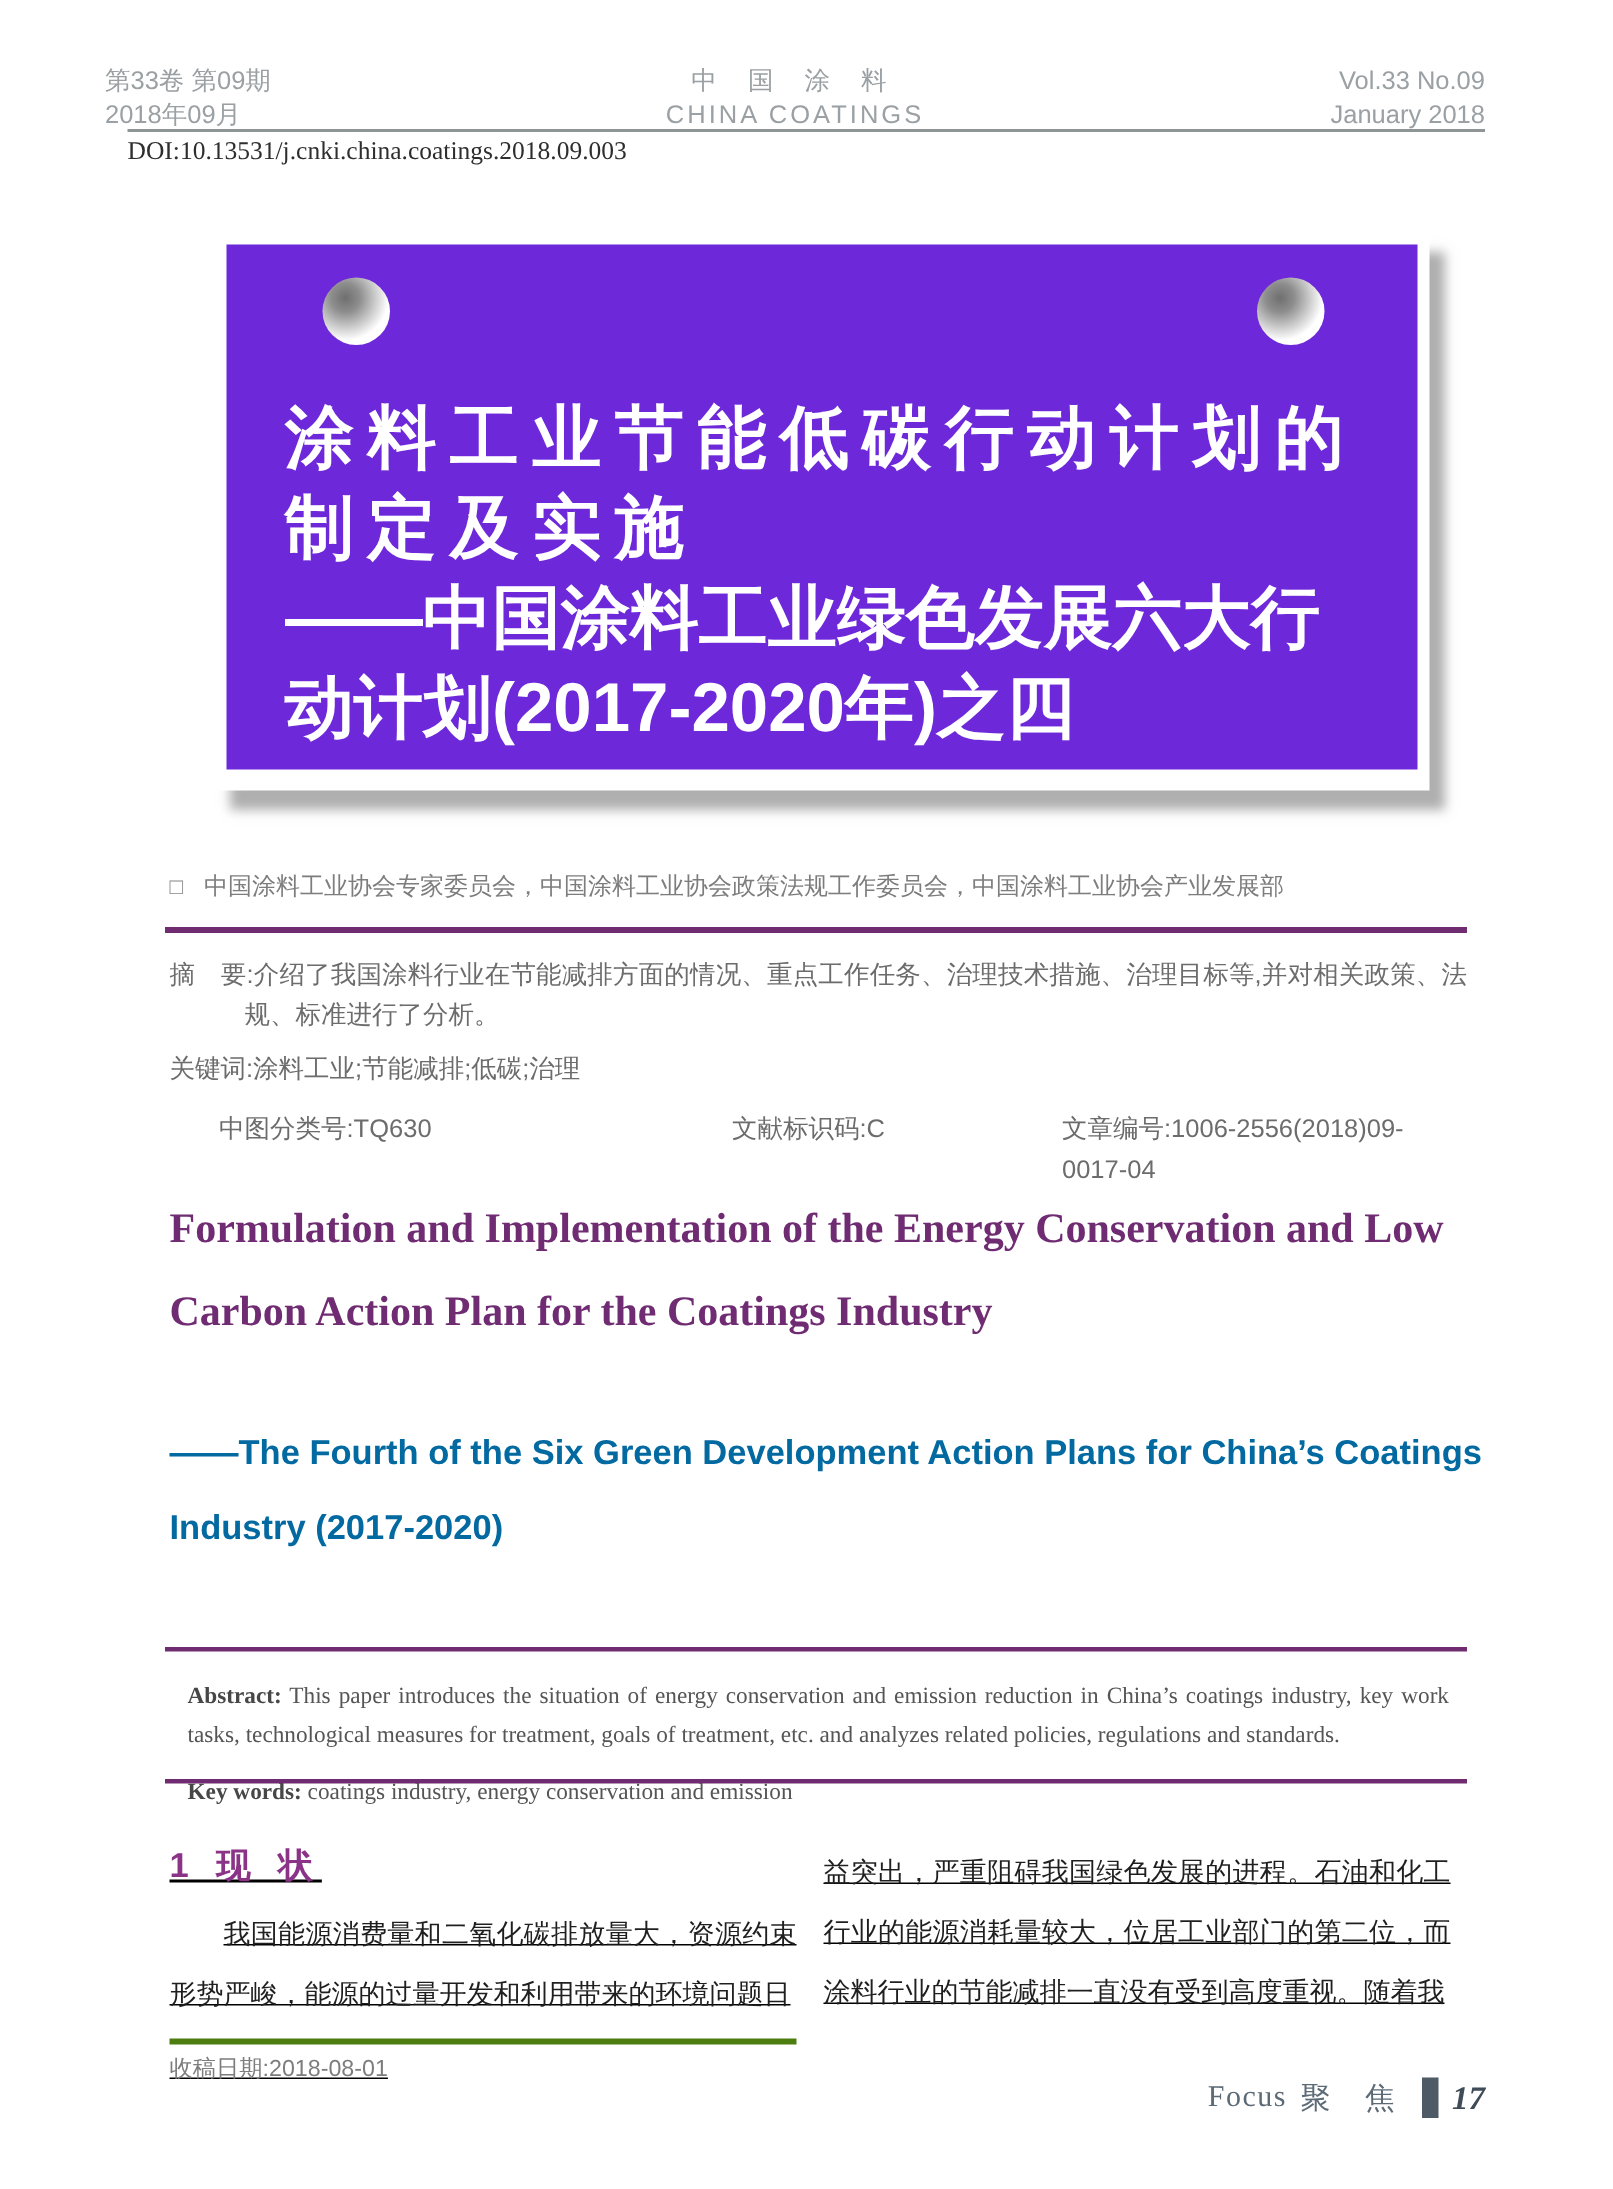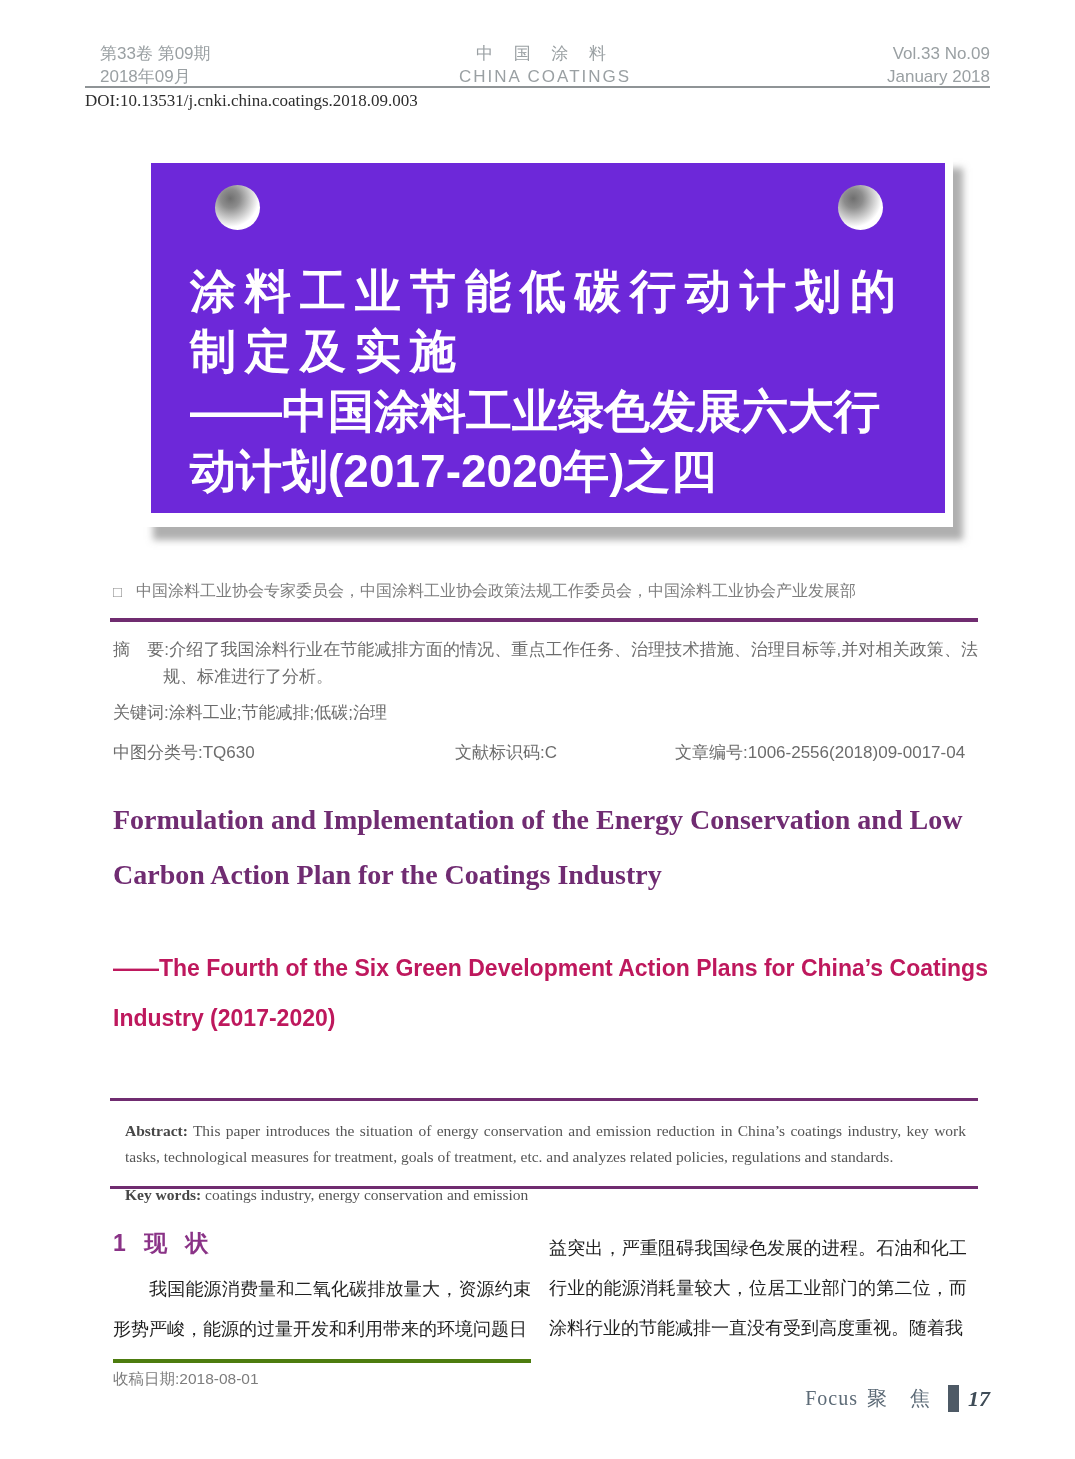--- a/index.html
+++ b/index.html
@@ -5,21 +5,21 @@
   html,body{margin:0;padding:0;background:#ffffff;}
   .page{
     position:relative;
     width:1075px;height:1459px;
     background:#ffffff;
     font-family:"Liberation Sans",sans-serif;
     overflow:hidden;
   }
   
   .jheader{
-    position:absolute;top:42px;left:100px;right:85px;
+    position:absolute;top:42px;left:70px;right:85px;
     display:grid;grid-template-columns:1fr auto 1fr;
     color:#9aa0a3;font-size:17px;line-height:23px;
   }
   .jh-left{text-align:left;}
   .jh-center{text-align:center;}
   .jh-center .cn{letter-spacing:8px;}
   .jh-center .en{letter-spacing:2px;}
   .jh-right{text-align:right;}
   .header-rule{
     position:absolute;top:86px;left:85px;right:85px;
@@ -67,49 +67,49 @@
   .prule-1{top:618px;height:4px;}
   .prule-2{top:1098px;height:3px;}
   .prule-3{top:1186px;height:3px;}
   
   .cn-abstract{
     position:absolute;top:636px;left:113px;width:865px;
     color:#6c6c6c;font-size:17px;line-height:27px;
   }
   .cn-abstract .hang{margin:0;padding-left:50px;text-indent:-50px;text-align:justify;}
   .cn-abstract .kw{margin:9px 0 0 0;}
-  .cn-meta{display:flex;margin-top:13px;}
+  .cn-meta{display:flex;margin-top:13px;margin-left:33px;}
   .cn-meta .m1{width:342px;}
   .cn-meta .m2{width:220px;}
   .cn-meta .m3{flex:1;}
   
   .en-title{
     position:absolute;top:792px;left:113px;width:875px;
     color:#702c72;font-weight:bold;font-size:28px;line-height:55px;font-family:Liberation Serif, serif;
   }
   .en-subtitle{
     position:absolute;top:943px;left:113px;width:875px;
-    color:#be185d;font-weight:bold;font-size:23px;line-height:50px;
+    color:#0369a1;font-weight:bold;font-size:23px;line-height:50px;
   }
   .en-affil{
     position:absolute;top:1040px;left:113px;width:870px;
     color:#8a8a8a;font-size:17px;line-height:25px;
   }
   
   .en-abstract{
     position:absolute;top:1106px;left:113px;width:865px;
     font-family:"Liberation Serif",serif;
     color:#555555;font-size:15.5px;line-height:26px;text-align:justify;
   }
   .en-abstract p{margin:12px;}
   .en-abstract .bold{font-weight:bold;color:#474747;}
   
   .columns{
     position:absolute;top:1228px;left:113px;width:867px;
-    display:flex;gap:18px;
+    display:flex;gap:18px;text-decoration:underline;
   }
   .col{width:418px;}
   .sec-heading{
     margin:0 0 10px 0;
     color:#8a3387;font-size:23px;font-weight:bold;letter-spacing:6px;
   }
   .body-p{
     margin:0;font-family:"Liberation Serif",serif;
     font-size:18px;line-height:40px;color:#1f1f1f;
     text-align:justify;text-indent:2em;

